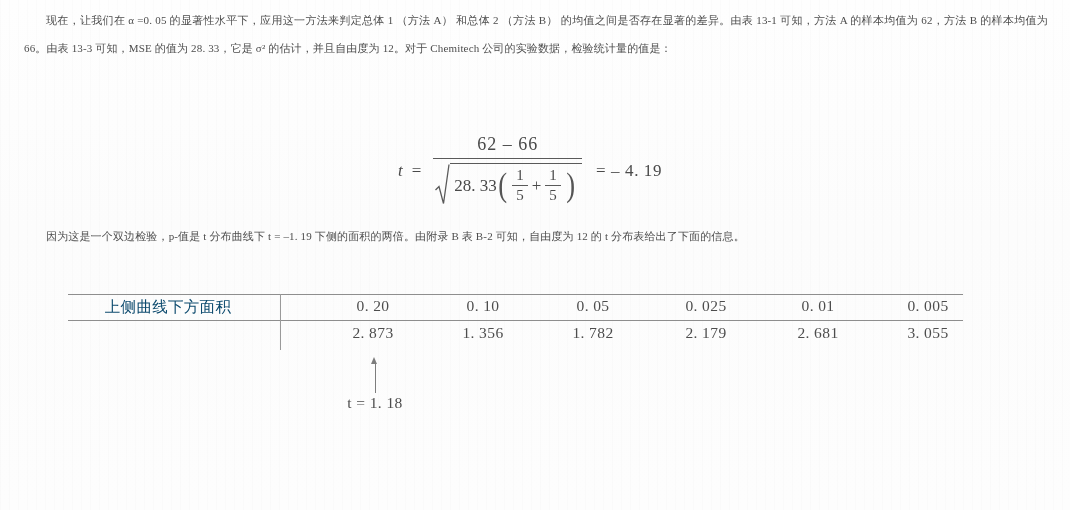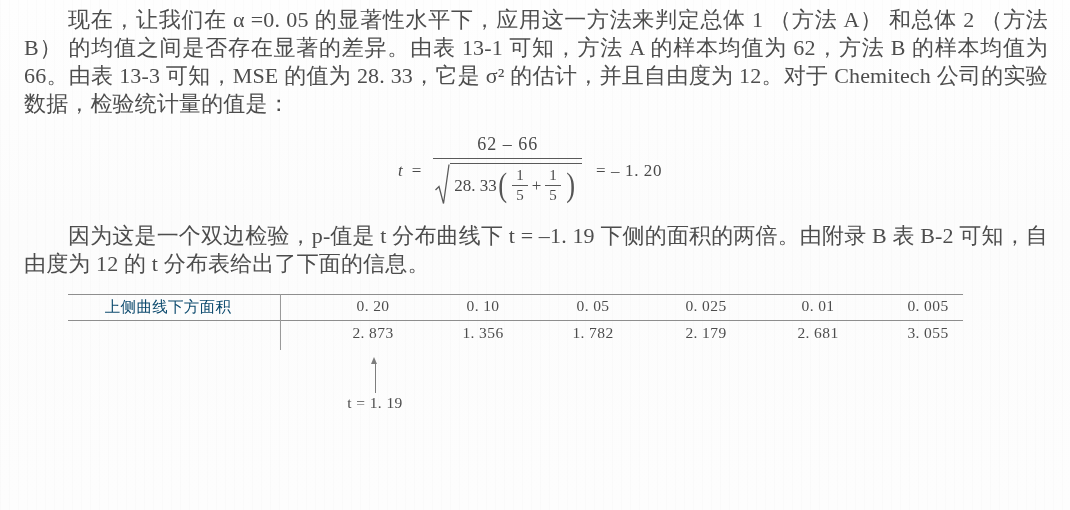--- a/index.html
+++ b/index.html
@@ -27,21 +27,21 @@
         rgba(0,0,0,0) 9px),
       linear-gradient(180deg, #fefefe 0%, #fcfcfc 45%, #fdfdfd 100%);
   }
   #content {
     position: absolute;
     inset: 0;
   }
 
   .para {
     position: absolute;
-    font-size: 22px;
+    font-size: 11px;
     line-height: 28px;
     letter-spacing: 0.15px;
     color: #4d4d4d;
     text-align: justify;
     text-justify: inter-ideograph;
     white-space: normal;
   }
   .ital {
     font-style: italic;
     font-family: "Liberation Serif", "DejaVu Serif", serif;
@@ -274,21 +274,21 @@
               <span class="n">1</span>
               <span class="b"></span>
               <span class="d">5</span>
             </span>
             <span class="paren">)</span>
           </span>
         </span>
       </span>
     </span>
 
-    <span class="rhs">= – 1. 20</span>
+    <span class="rhs">= – 4. 19</span>
   </div>
 
   <div class="para" id="para2">因为这是一个双边检验，p-值是 t 分布曲线下 t = –1. 19 下侧的面积的两倍。由附录 B 表 B-2 可知，自由度为 12 的 t 分布表给出了下面的信息。</div>
 
   <div id="ttable">
     <div class="rule top" style="top:0px;"></div>
     <div class="rule mid"></div>
     <div class="vdivider"></div>
 
     <div class="rowlabel r1">上侧曲线下方面积</div>
@@ -305,16 +305,16 @@
     <div class="cell r2" style="left:470px;">1. 782</div>
     <div class="cell r2" style="left:583px;">2. 179</div>
     <div class="cell r2" style="left:695px;">2. 681</div>
     <div class="cell r2" style="left:805px;">3. 055</div>
   </div>
 
   <div id="arrow">
     <div class="head"></div>
     <div class="shaft"></div>
   </div>
-  <div id="arrowlabel">t = 1. 19</div>
+  <div id="arrowlabel">t = 1. 18</div>
 
 
 </div>
 
 </body></html>

